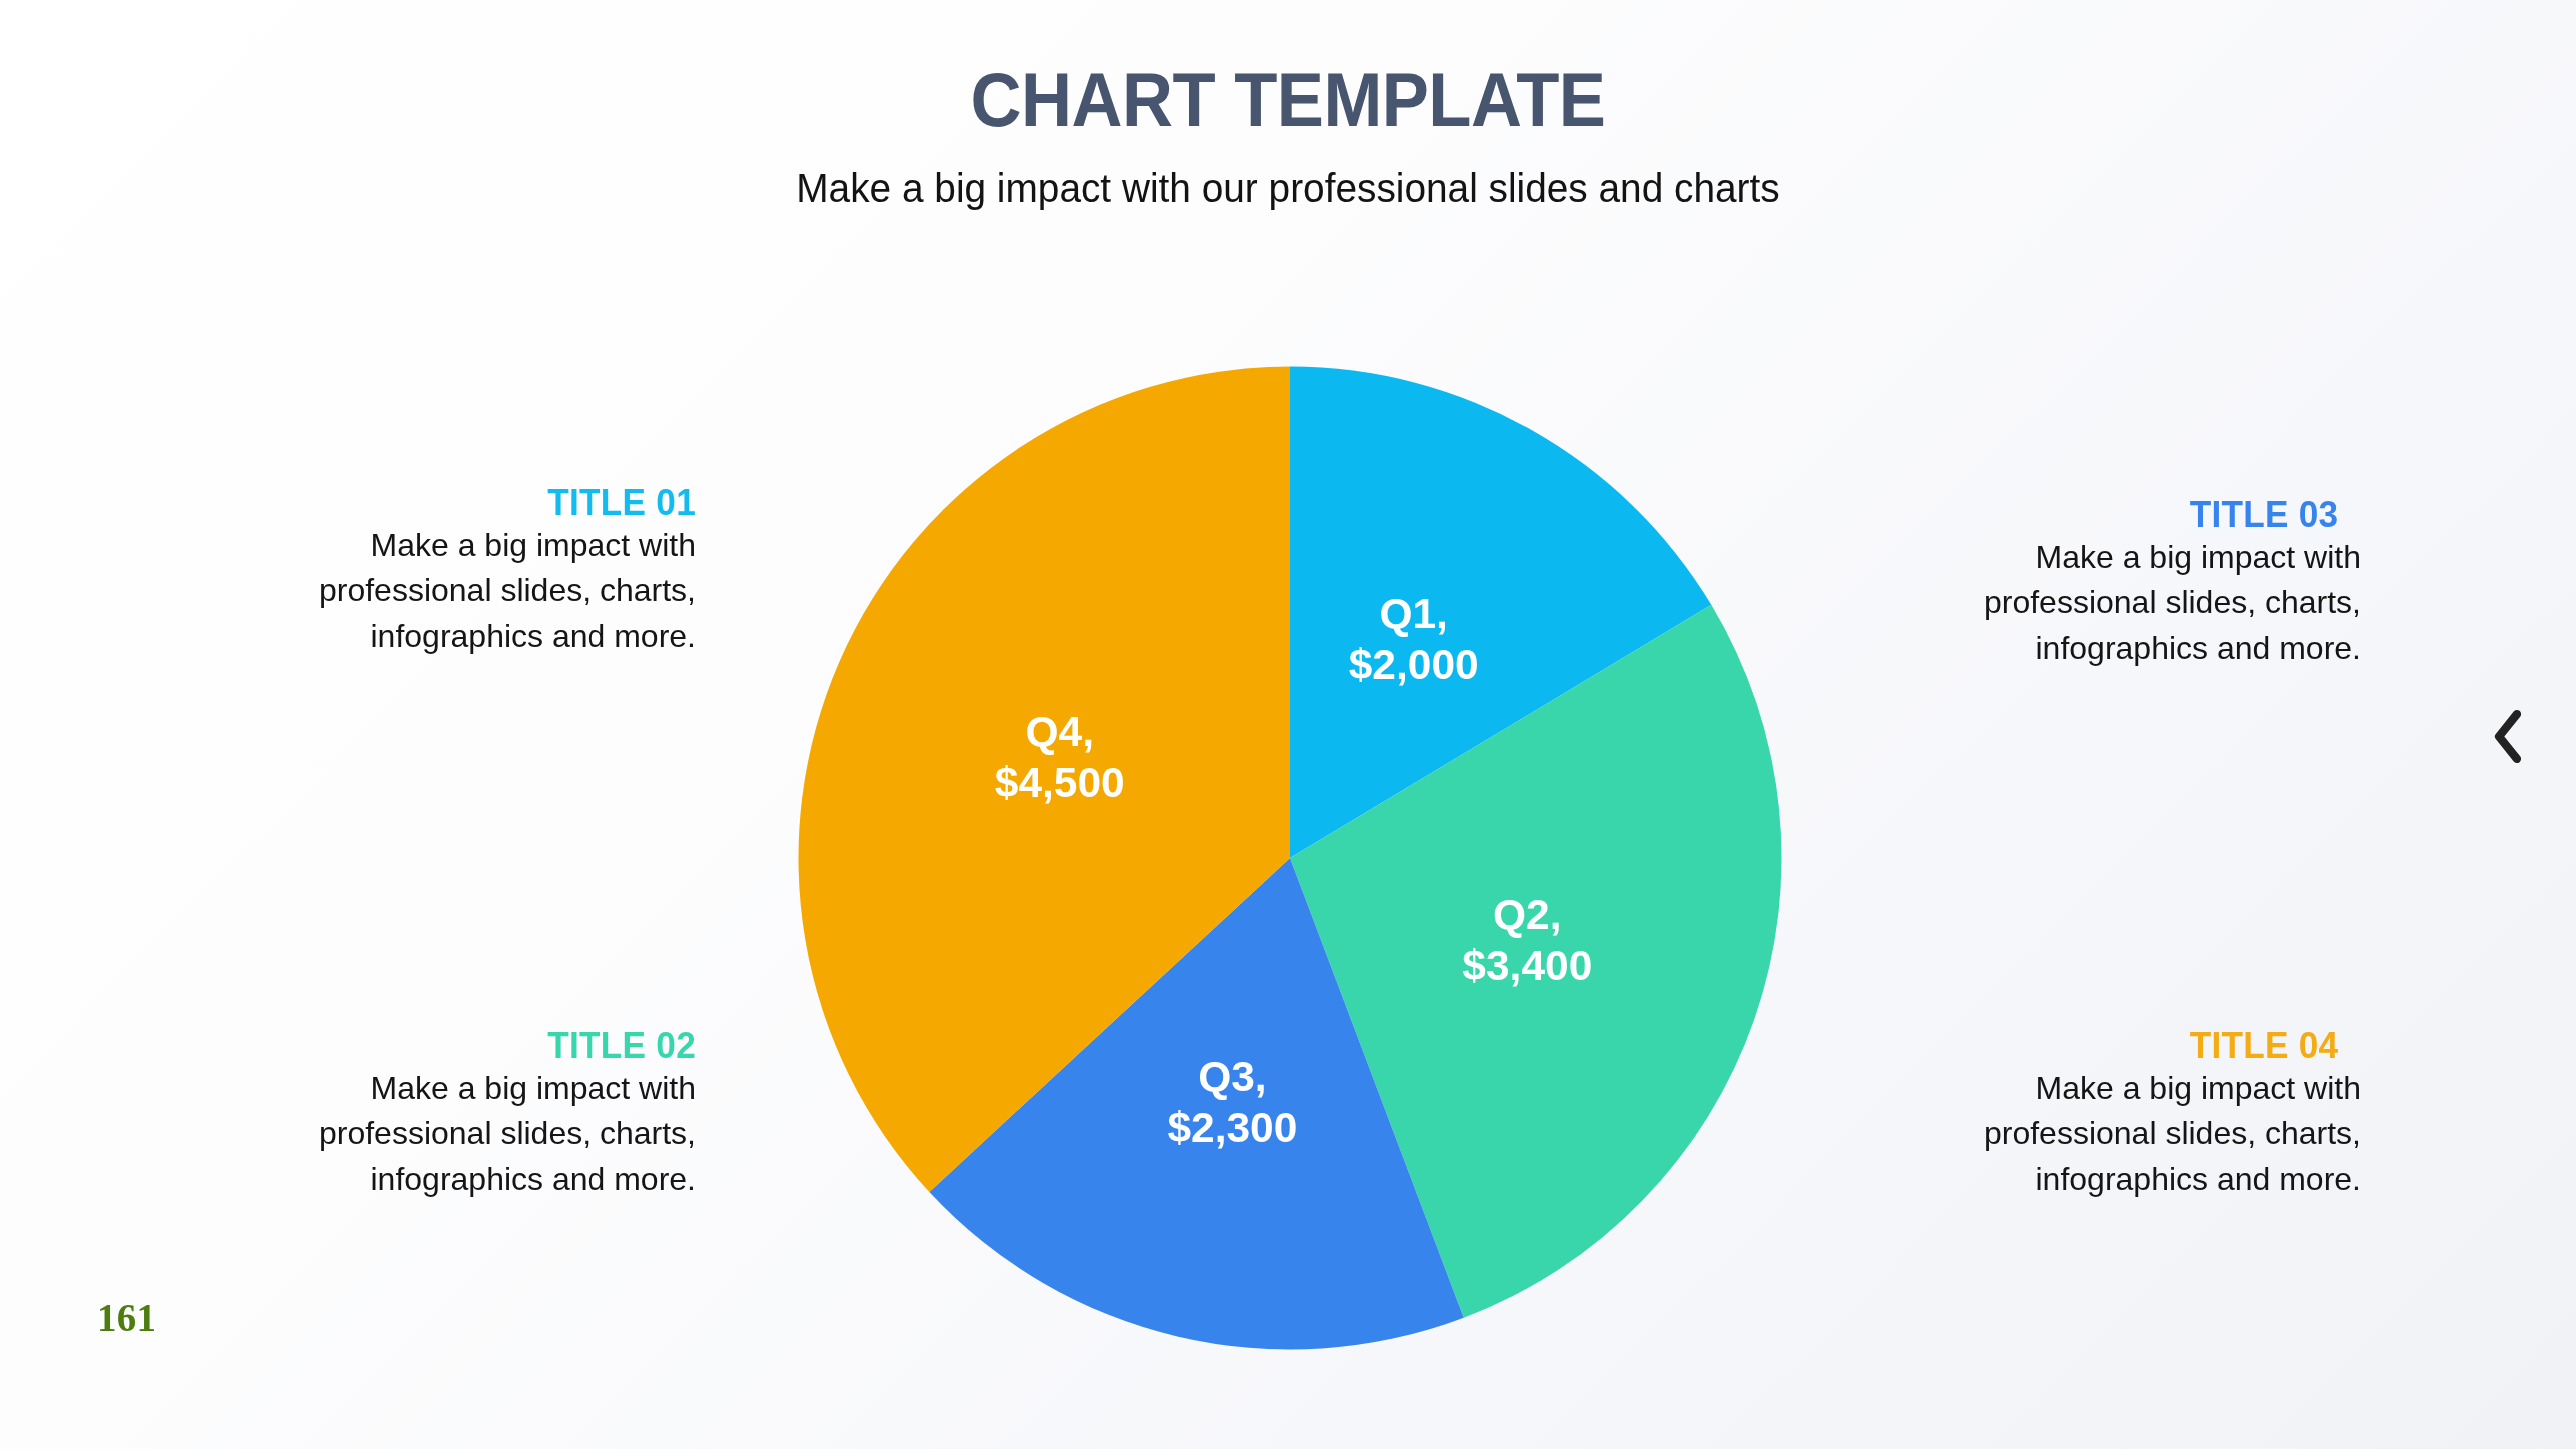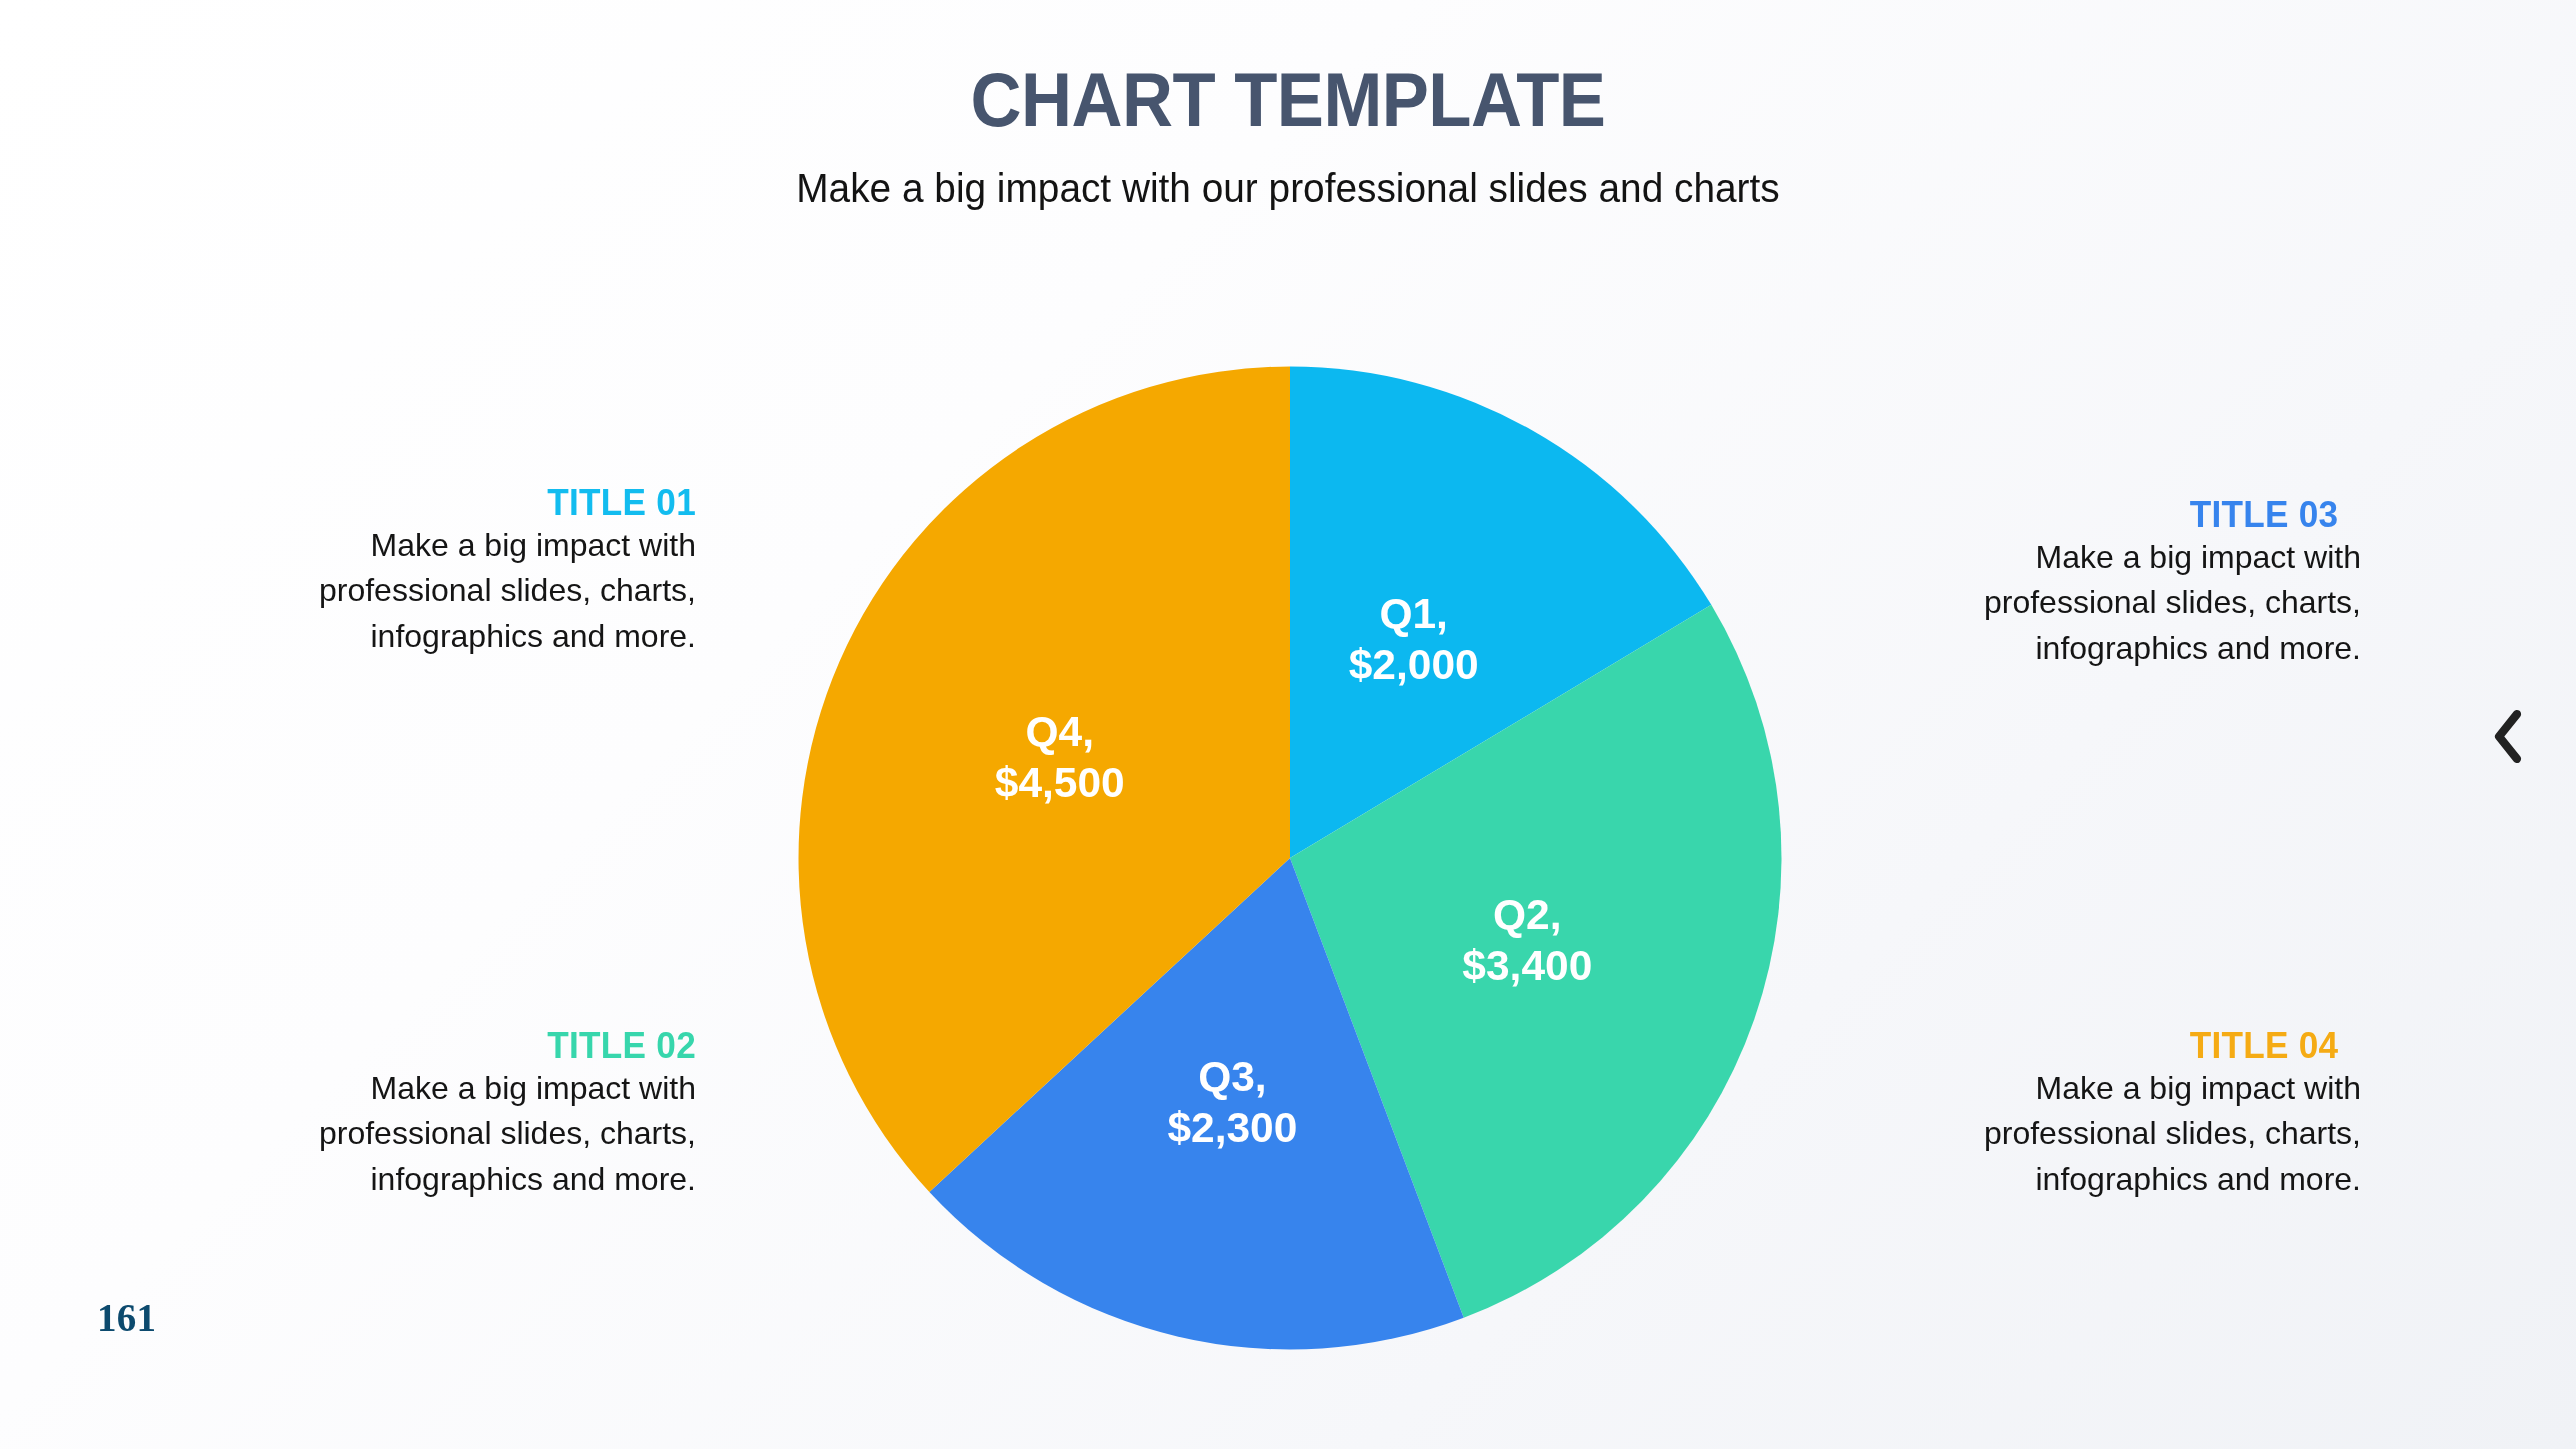--- a/index.html
+++ b/index.html
@@ -79,21 +79,21 @@
   #block-t3 { left:1910px; top:496px;  }
   #block-t4 { left:1910px; top:1027px; }
 
   
   .page-number {
     position:absolute;
     left:97px; top:1295px;
     font-family:"Liberation Serif", serif;
     font-size:39px;
     font-weight:bold;
-    color:#0c4a6e;
+    color:#4d7c0f;
     letter-spacing:0.3px;
   }
 
   
   .nav-prev {
     position:absolute;
     left:2472px; top:701px;
     width:71px; height:71px;
     display:flex; align-items:center; justify-content:center;
     cursor:pointer;

